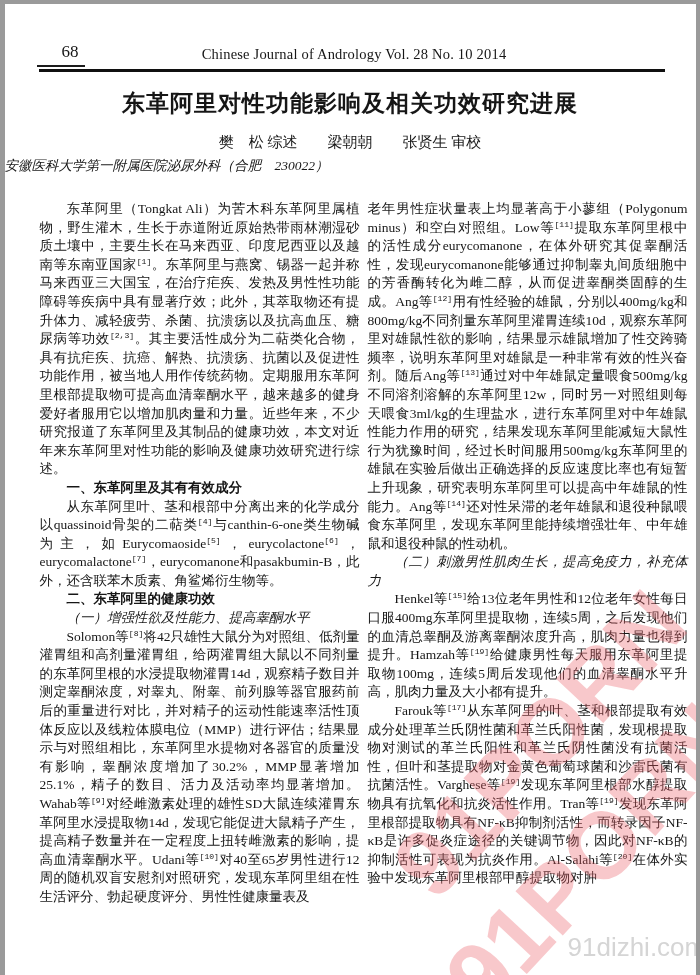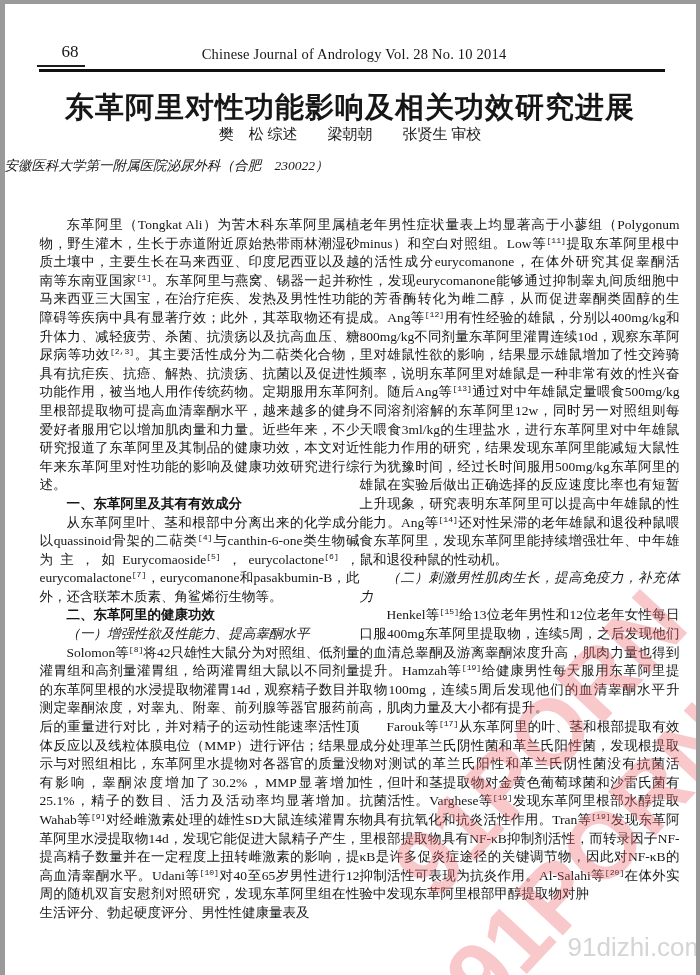--- a/index.html
+++ b/index.html
@@ -9,27 +9,27 @@
     font-family:"Liberation Serif", serif;
   }
   
   .pageno  { position:absolute; left:57px; top:38px; font-size:17px; }
   .journal { position:absolute; left:8px; right:0; top:42px; text-align:center; font-size:14.5px; letter-spacing:.2px; }
   .rule-accent { position:absolute; left:32px; top:61px; width:48px; height:2px; background:#1c1c1c; }
   .rule-main   { position:absolute; left:34px; right:31px; top:65px; height:3px; background:#101010; }
   
   .title {
     position:absolute; left:0; right:0; top:84px; margin:0; text-align:center;
-    font-size:29px; font-weight:bold; letter-spacing:1px;
+    font-size:23px; font-weight:bold; letter-spacing:1px;
     font-family:"Liberation Sans", sans-serif;
   }
-  .authors     { position:absolute; left:0; right:0; top:121px; text-align:center; font-size:15px; }
+  .authors     { position:absolute; left:0; right:0; top:129px; text-align:center; font-size:15px; }
   .affiliation { position:absolute; left:0; right:0; top:153px; text-align:left; font-size:13.5px; font-style:italic; }
   
-  .columns { position:absolute; left:35px; top:212px; width:648px; display:flex; }
+  .columns { position:absolute; left:35px; top:196px; width:648px; display:flex; gap:8px; }
   .col {
     width:320px; font-size:13.5px; line-height:18.6px;
     text-align:justify; text-justify:inter-ideograph;
   }
   .col p { margin:0; }
   .indent { text-indent:2em; }
   .h-bold { font-weight:bold; text-indent:2em; font-family:"Liberation Sans", sans-serif; }
   .h-kai  { font-style:italic; text-indent:2em; }
   sup { font-size:.6em; line-height:0; vertical-align:super;font-family:Liberation Mono, monospace; }
   

